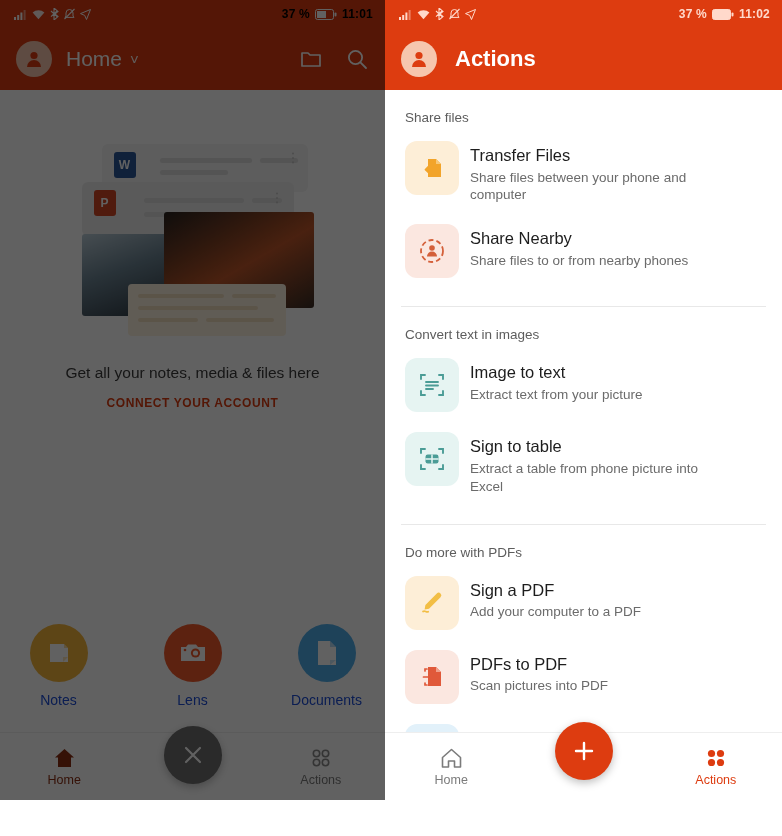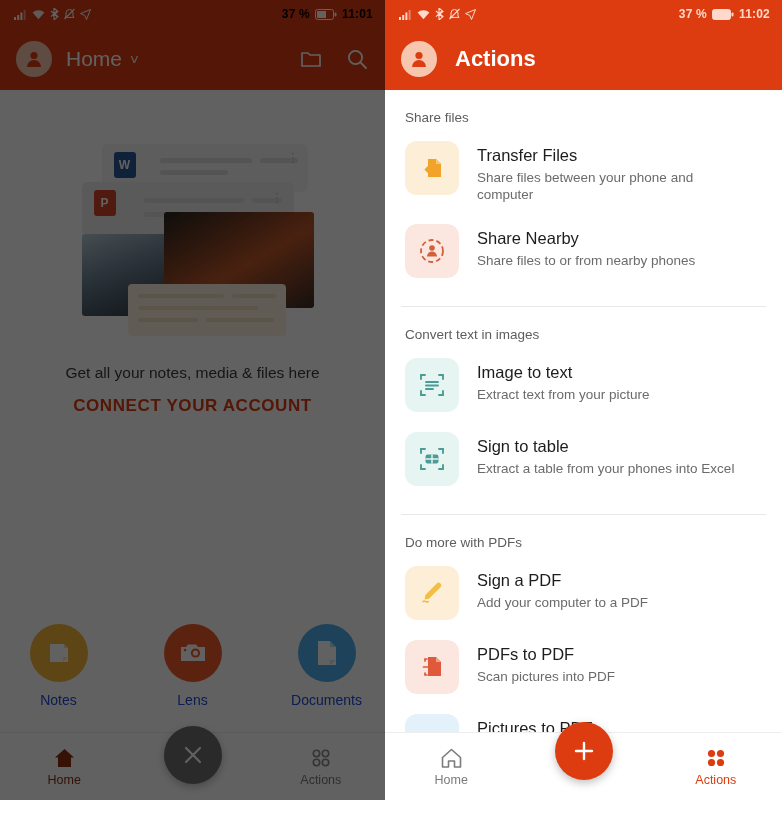--- a/index.html
+++ b/index.html
@@ -78,21 +78,21 @@
   .photo-b { left: 96px; top: 74px; width: 150px; height: 96px;
     background: linear-gradient(150deg,#2a2420 0%,#7a3f23 30%,#c0572a 55%,#3a2d26 100%); }
   .note {
     position:absolute; left: 60px; top: 146px; width: 158px; height: 52px;
     background: #fdf1df; border-radius:4px;
   }
   .note .nl { position:absolute; height:4px; border-radius:2px; background:#f0dcbe; }
 
   .empty-title { margin-top: 36px; font-size: 15.5px; color: #3c3c3c; }
   .empty-link {
-    margin-top: 14px; font-size: 17px; font-weight: 700; letter-spacing: .6px;
+    margin-top: 14px; font-size: 12px; font-weight: 700; letter-spacing: .6px;
     color: #DD3C10;
   }
 
   .quick-row {
     position:absolute; left: 0; right: 0; bottom: 24px;
     display:flex; justify-content:center; gap: 38px;
   }
   .quick { display:flex; flex-direction:column; align-items:center; gap:10px; width: 96px;}
   .quick-circle {
     width: 58px; height: 58px; border-radius: 50%;
@@ -135,21 +135,21 @@
 
   .right-scroll {
     position:absolute; top: 90px; left:0; right:0; bottom: 68px;
     background:#fff; overflow:hidden;
   }
   .section { padding: 0 0 8px 0; }
   .section-title {
     font-size: 13.5px; color: #5d5d5d; padding: 20px 20px 6px 20px;
   }
   .row {
-    display:flex; align-items:flex-start; gap: 18px;
+    display:flex; align-items:flex-start; gap: 11px;
     padding: 10px 20px 10px 20px;
   }
   .row-tile {
     width: 54px; height: 54px; border-radius: 12px; flex: 0 0 54px;
     display:flex; align-items:center; justify-content:center;
   }
   .row-text { padding-top: 4px; }
   .row-title { font-size: 16.5px; color: #1d1d1d; line-height: 1.25; }
   .row-sub {
     font-size: 13.5px; color: #6b6b6b; margin-top: 3px; line-height: 1.32;
@@ -427,21 +427,21 @@
             <svg width="30" height="30" viewBox="0 0 30 30">
                 <g stroke="#4B9C96" stroke-width="1.9" fill="none" stroke-linecap="round">
                   <path d="M4 9V5h4M26 9V5h-4M4 21v4h4M26 21v4h-4"></path>
                 </g>
                 <rect x="8.5" y="10.5" width="13" height="9" rx="2.2" fill="#4B9C96"></rect>
                 <path d="M8.5 15h13M15 10.5v9" stroke="#E6F4F2" stroke-width="1.5"></path>
               </svg>
           </div>
           <div class="row-text">
             <div class="row-title">Sign to table</div>
-            <div class="row-sub">Extract a table from your phones into Excel</div>
+            <div class="row-sub">Extract a table from phone picture into Excel</div>
           </div>
         </div>
       </div>
 
       <div class="divider"></div>
 
       <div class="section">
         <div class="section-title">Do more with PDFs</div>
 
         <div class="row">

